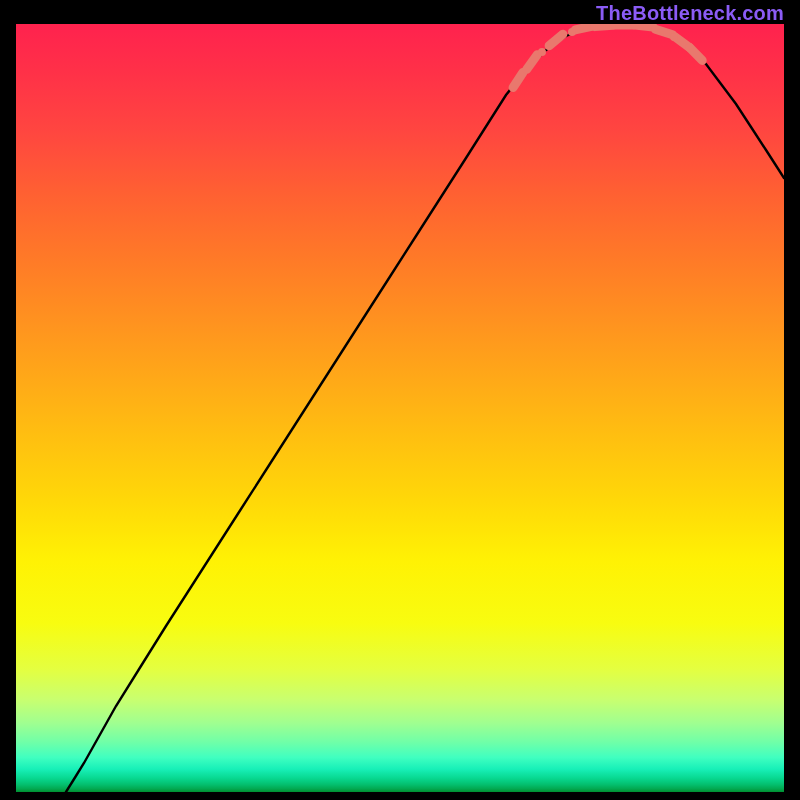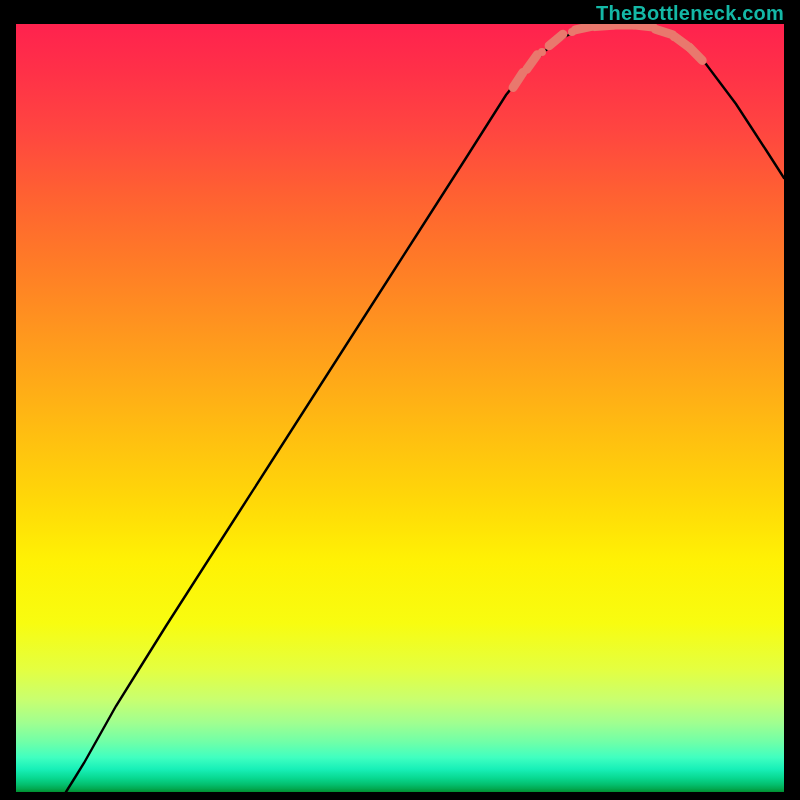--- a/index.html
+++ b/index.html
@@ -57,21 +57,21 @@
     height: 768px;
     pointer-events: none;
   }
   .attribution {
     position: absolute;
     right: 16px;
     top: 2px;
     font-family: Arial, Helvetica, sans-serif;
     font-size: 20px;
     font-weight: 600;
-    color: #14b8a6;
+    color: #8b5cf6;
     letter-spacing: 0.2px;
     margin-left: 16px;
   }
 </style>
 </head>
 <body>
 
 <div class="frame">
   <div class="gradient"></div>
   <svg class="curve" viewBox="0 0 768 768" preserveAspectRatio="none">

